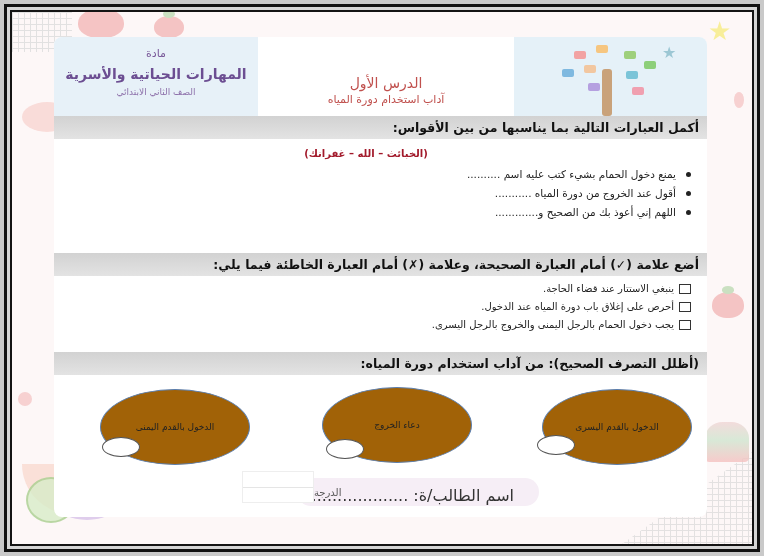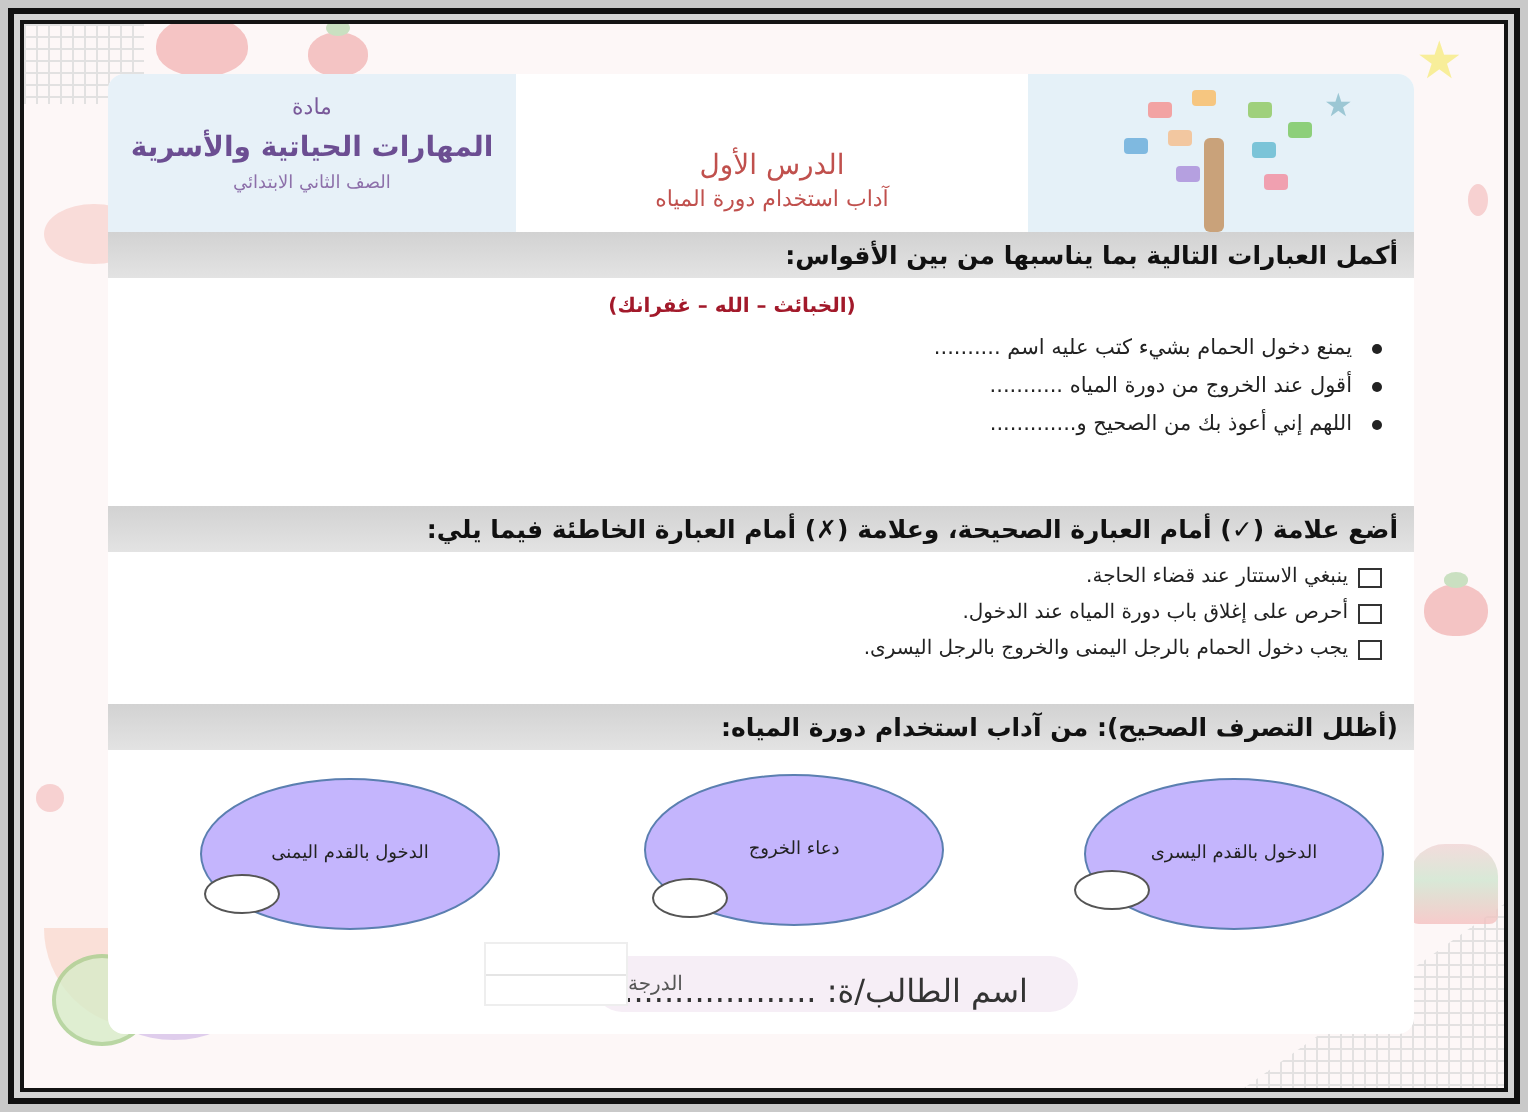--- a/index.html
+++ b/index.html
@@ -92,21 +92,21 @@
     font-size:10px; color:#222; margin:0; padding:0; list-style:none;
   }
   .tf-list li { height:18px; line-height:18px; display:flex; align-items:center; }
   .checkbox {
     width:10px; height:8px; border:1px solid #333; background:#fff; margin-left:5px;
     display:inline-block;
   }
 
   .bubble {
     position:absolute; width:150px; height:76px; border-radius:50%;
-    background:#c4b5fd; border:1.5px solid #5b7fb0; box-sizing:border-box;
+    background:#a16207; border:1.5px solid #5b7fb0; box-sizing:border-box;
     direction:rtl; text-align:center; color:#222; font-size:9px;
     display:flex; align-items:center; justify-content:center; line-height:20px;
     padding:0 30px;
   }
   .bubble-mark {
     position:absolute; width:38px; height:20px; border-radius:50%;
     background:#fff; border:1.5px solid #555; box-sizing:border-box;
   }
 
   .footer-pill {

